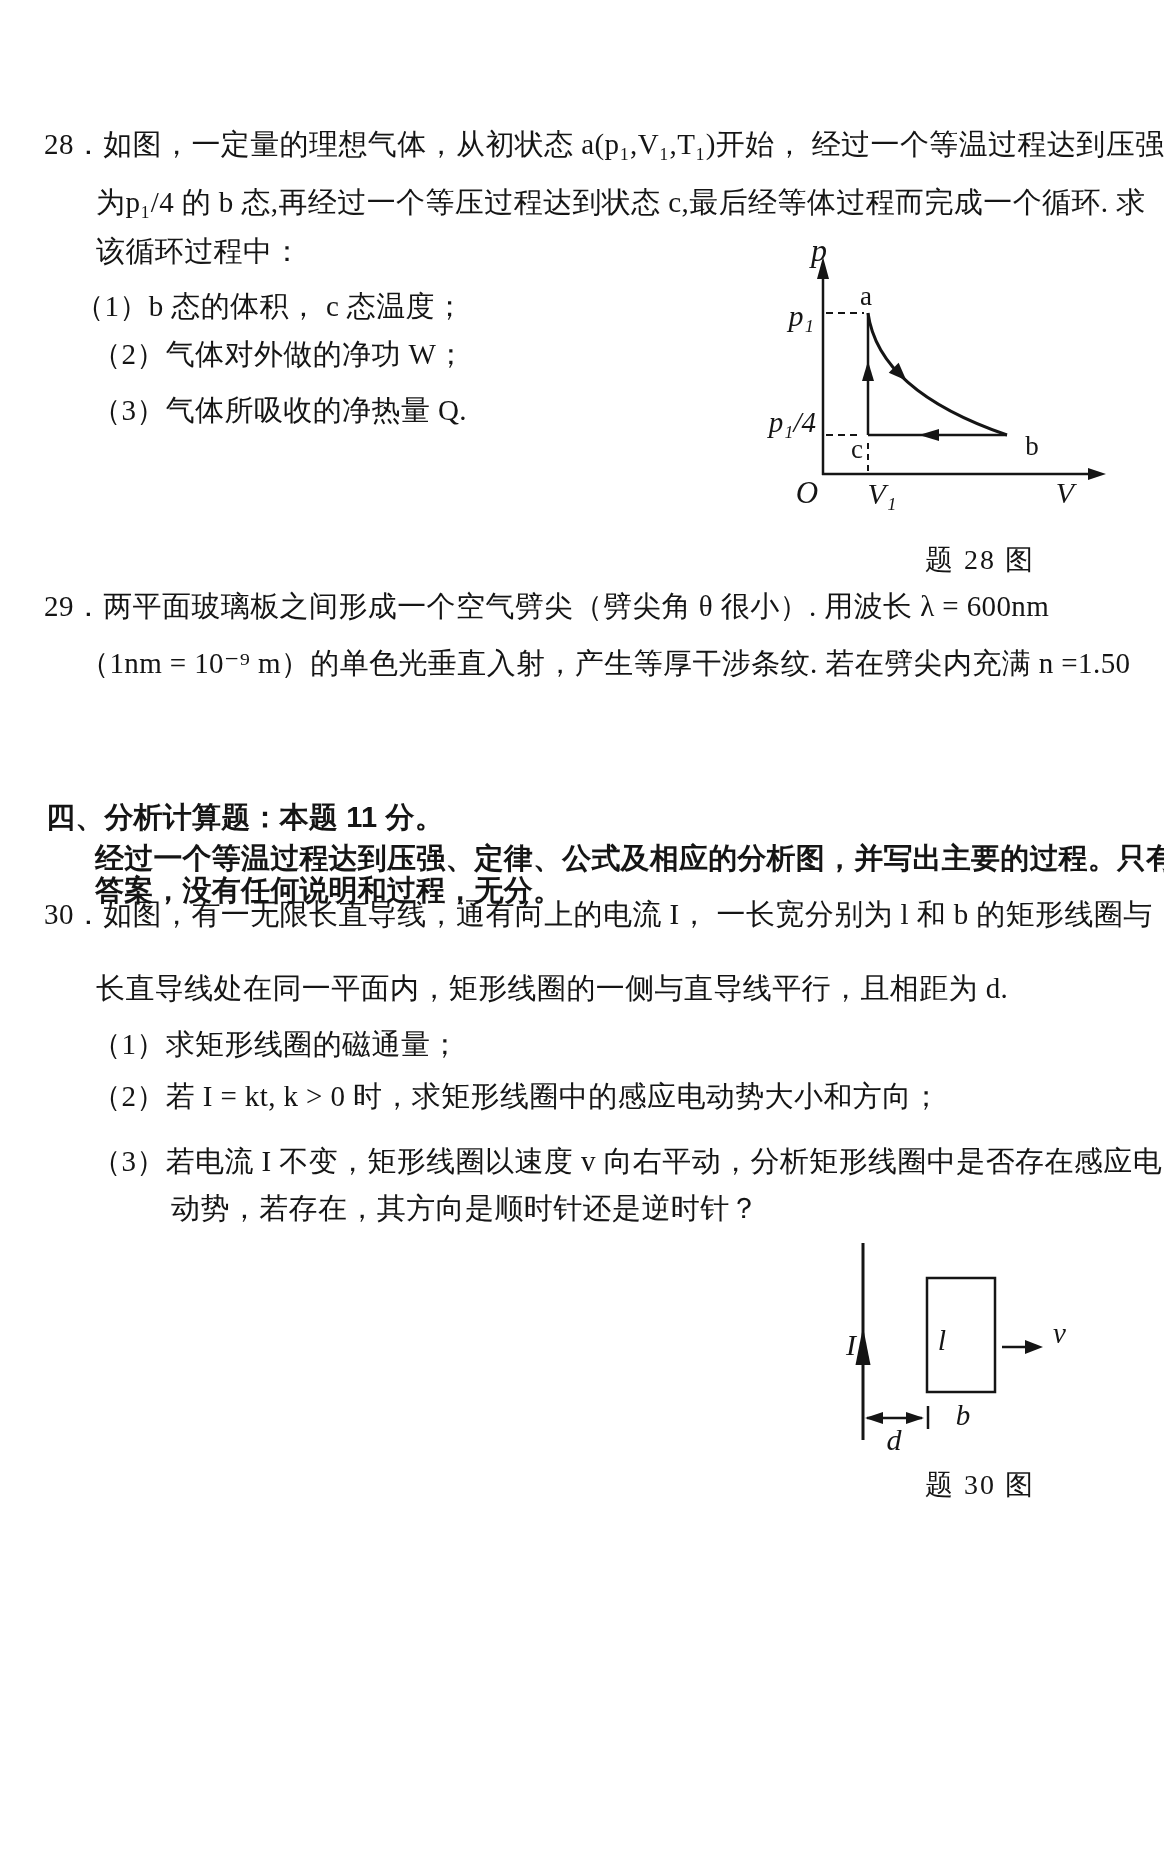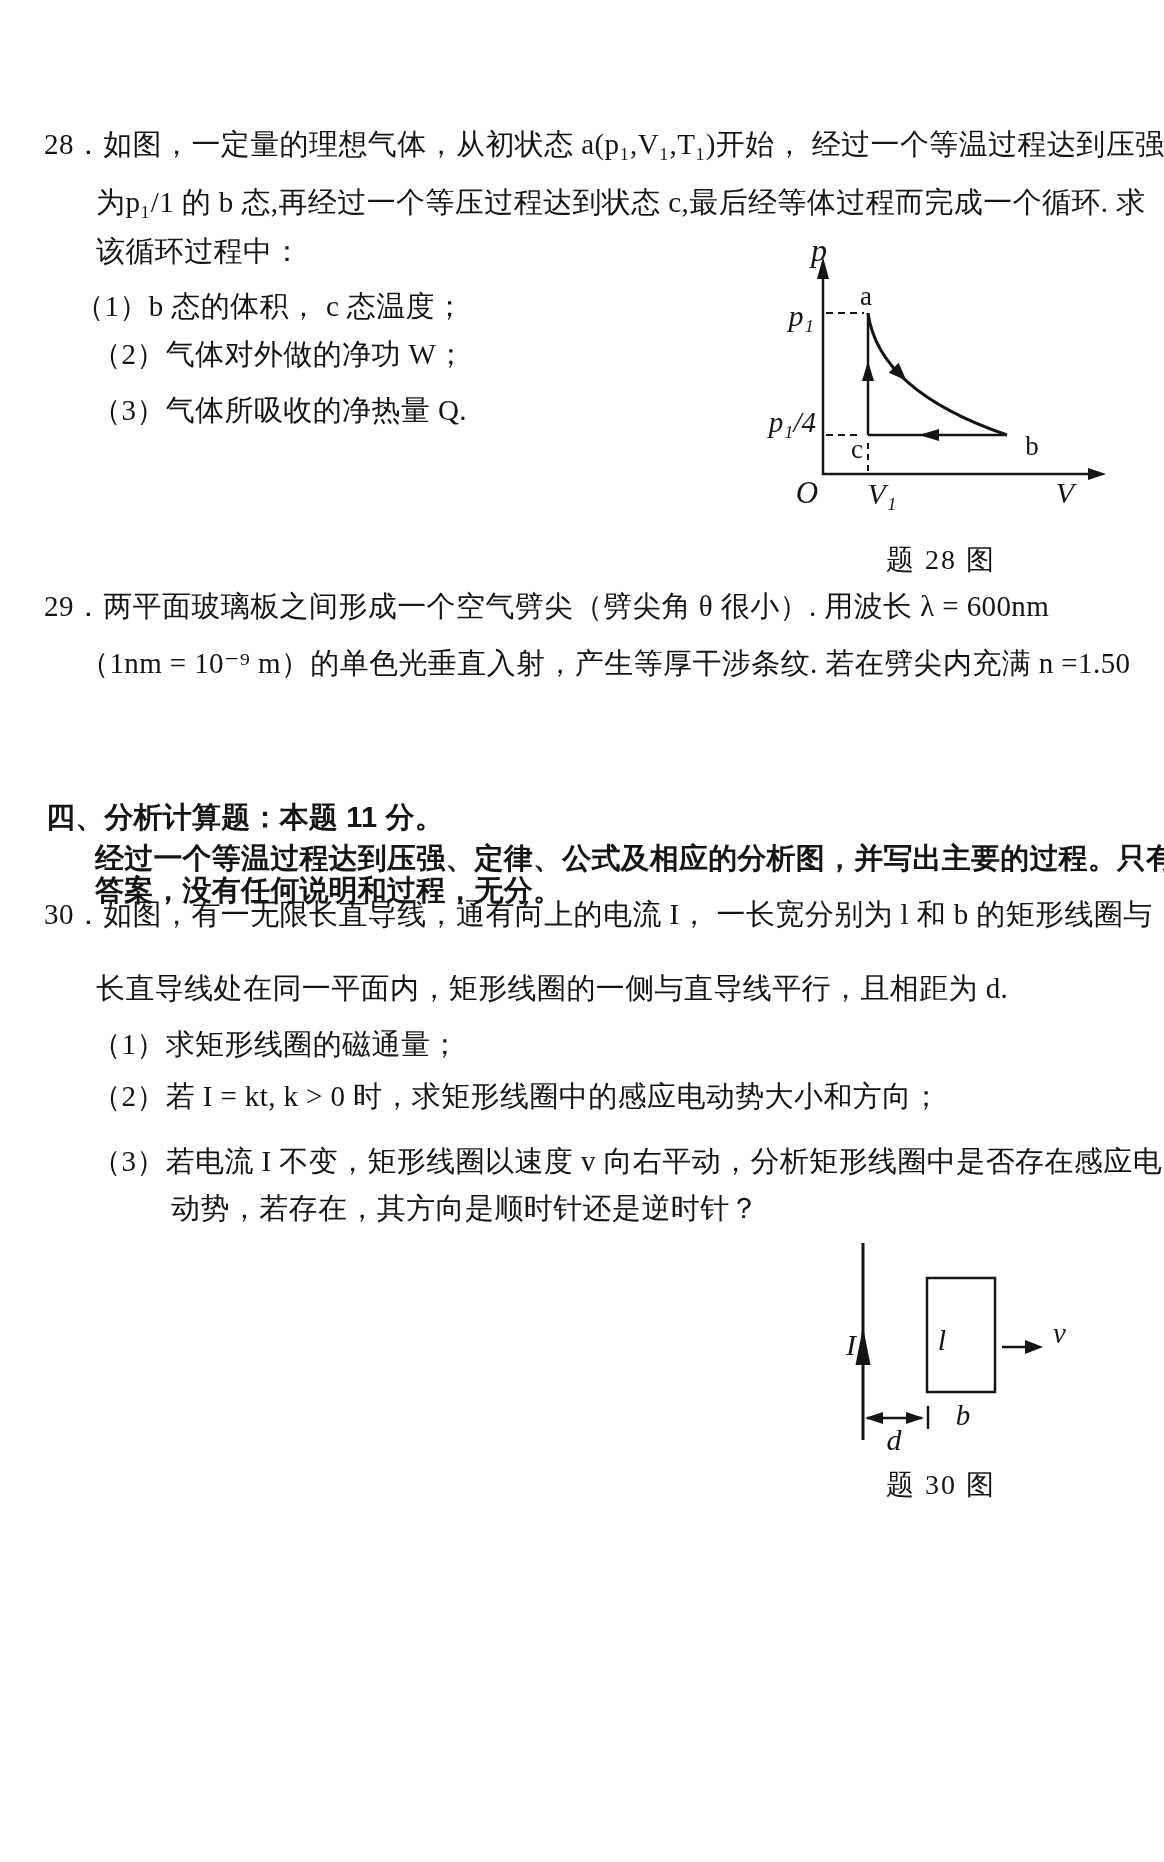--- a/index.html
+++ b/index.html
@@ -24,20 +24,21 @@
   .bold-sans {
     font-family: "Liberation Sans", "DejaVu Sans", sans-serif;
     font-weight: 700;
     letter-spacing: 0.2px;
   }
   .caption {
     position: absolute;
     font-size: 28px;
     letter-spacing: 2px;
     white-space: nowrap;
+    margin-left: 39px;
   }
   .fig { position: absolute; }
   .fig line, .fig path, .fig rect { stroke: #151515; fill: none; }
   .fig polygon { fill: #151515; stroke: none; }
   .fig text {
     font-family: "Liberation Serif", "DejaVu Serif", serif;
     fill: #151515;
     stroke: none;
   }
   .it { font-style: italic; }
@@ -49,21 +50,21 @@
   }
 </style>
 </head>
 <body>
 
 <div class="page">
 
   <div class="ln" style="left:44px; top:126px">
     <span class="qnum">28．</span><span>如图，一定量的理想气体，从初状态 a(p₁,V₁,T₁)开始， 经过一个等温过程达到压强</span>
   </div>
-  <div class="ln" style="left:96px; top:184px">为p₁/1 的 b 态,再经过一个等压过程达到状态 c,最后经等体过程而完成一个循环. 求</div>
+  <div class="ln" style="left:96px; top:184px">为p₁/4 的 b 态,再经过一个等压过程达到状态 c,最后经等体过程而完成一个循环. 求</div>
   <div class="ln" style="left:96px; top:233px">该循环过程中：</div>
   <div class="ln" style="left:75px; top:288px">（1）b 态的体积， c 态温度；</div>
   <div class="ln" style="left:92px; top:336px">（2）气体对外做的净功 W；</div>
   <div class="ln" style="left:92px; top:392px">（3）气体所吸收的净热量 Q.</div>
 
   <svg class="fig" style="left:756px; top:225px" width="350" height="300" viewBox="0 0 350 300">
 
     <line x1="67" y1="48" x2="67" y2="250" stroke-width="2.5"></line>
     <polygon points="67,32 61,54 73,54"></polygon>
     <line x1="66" y1="249" x2="342" y2="249" stroke-width="2.5"></line>

